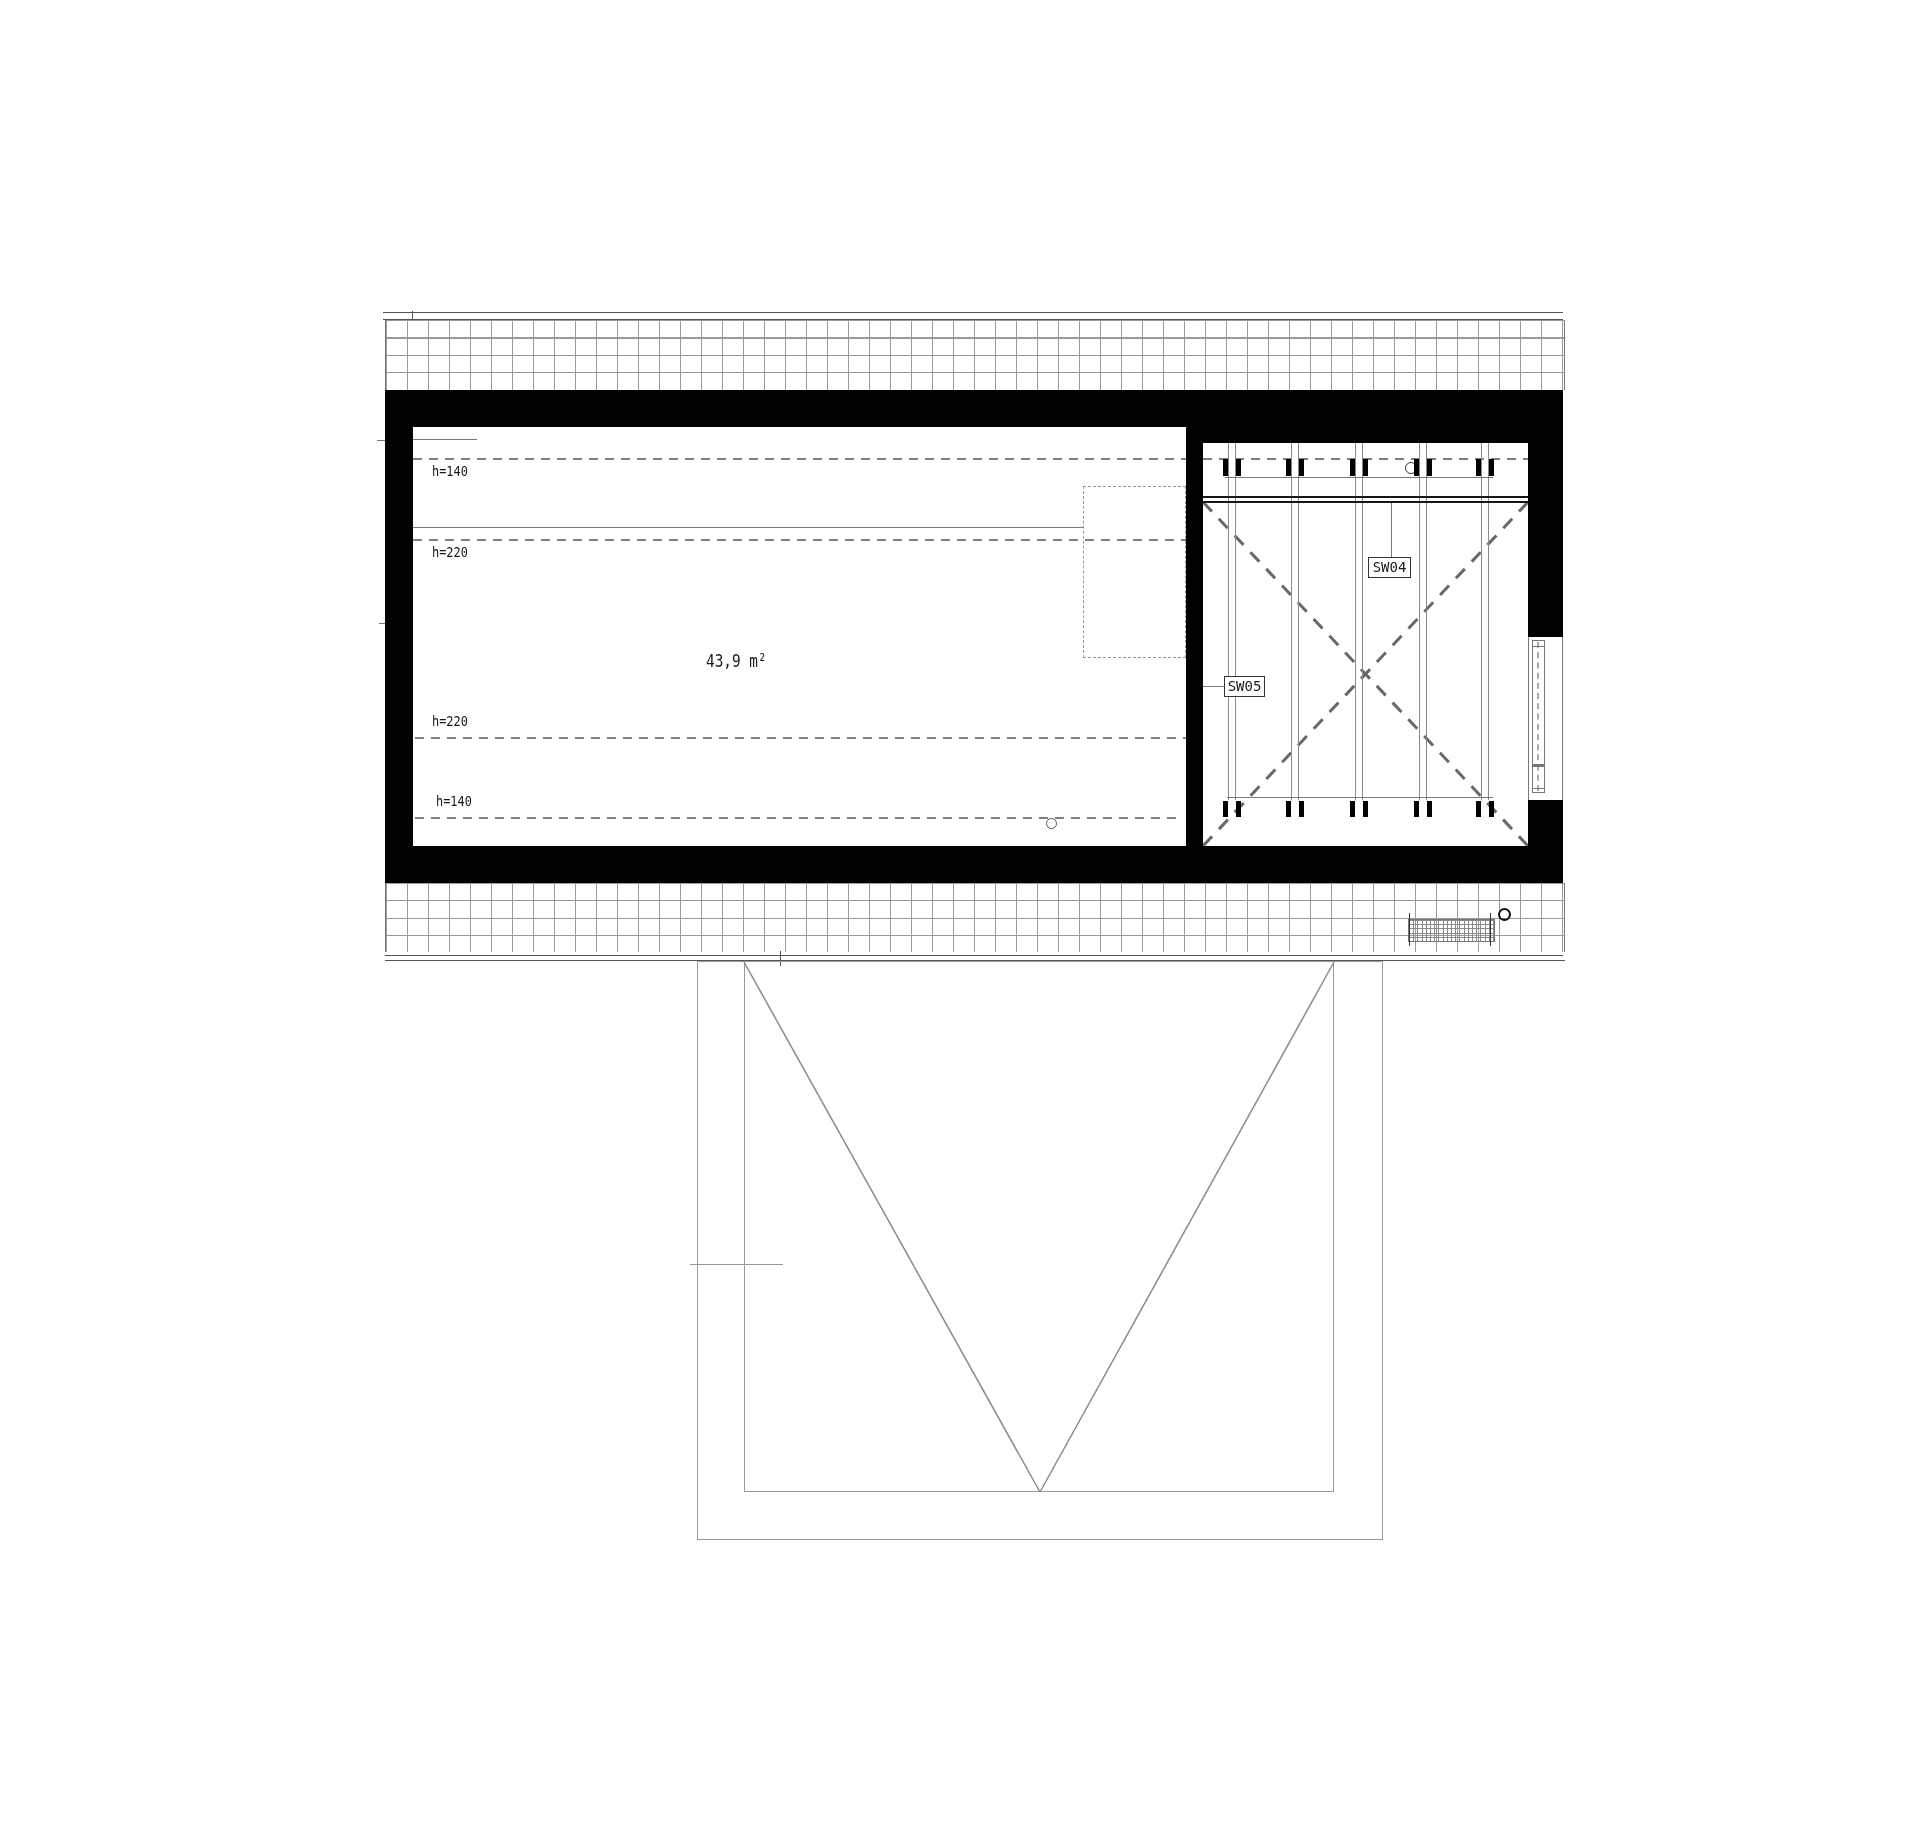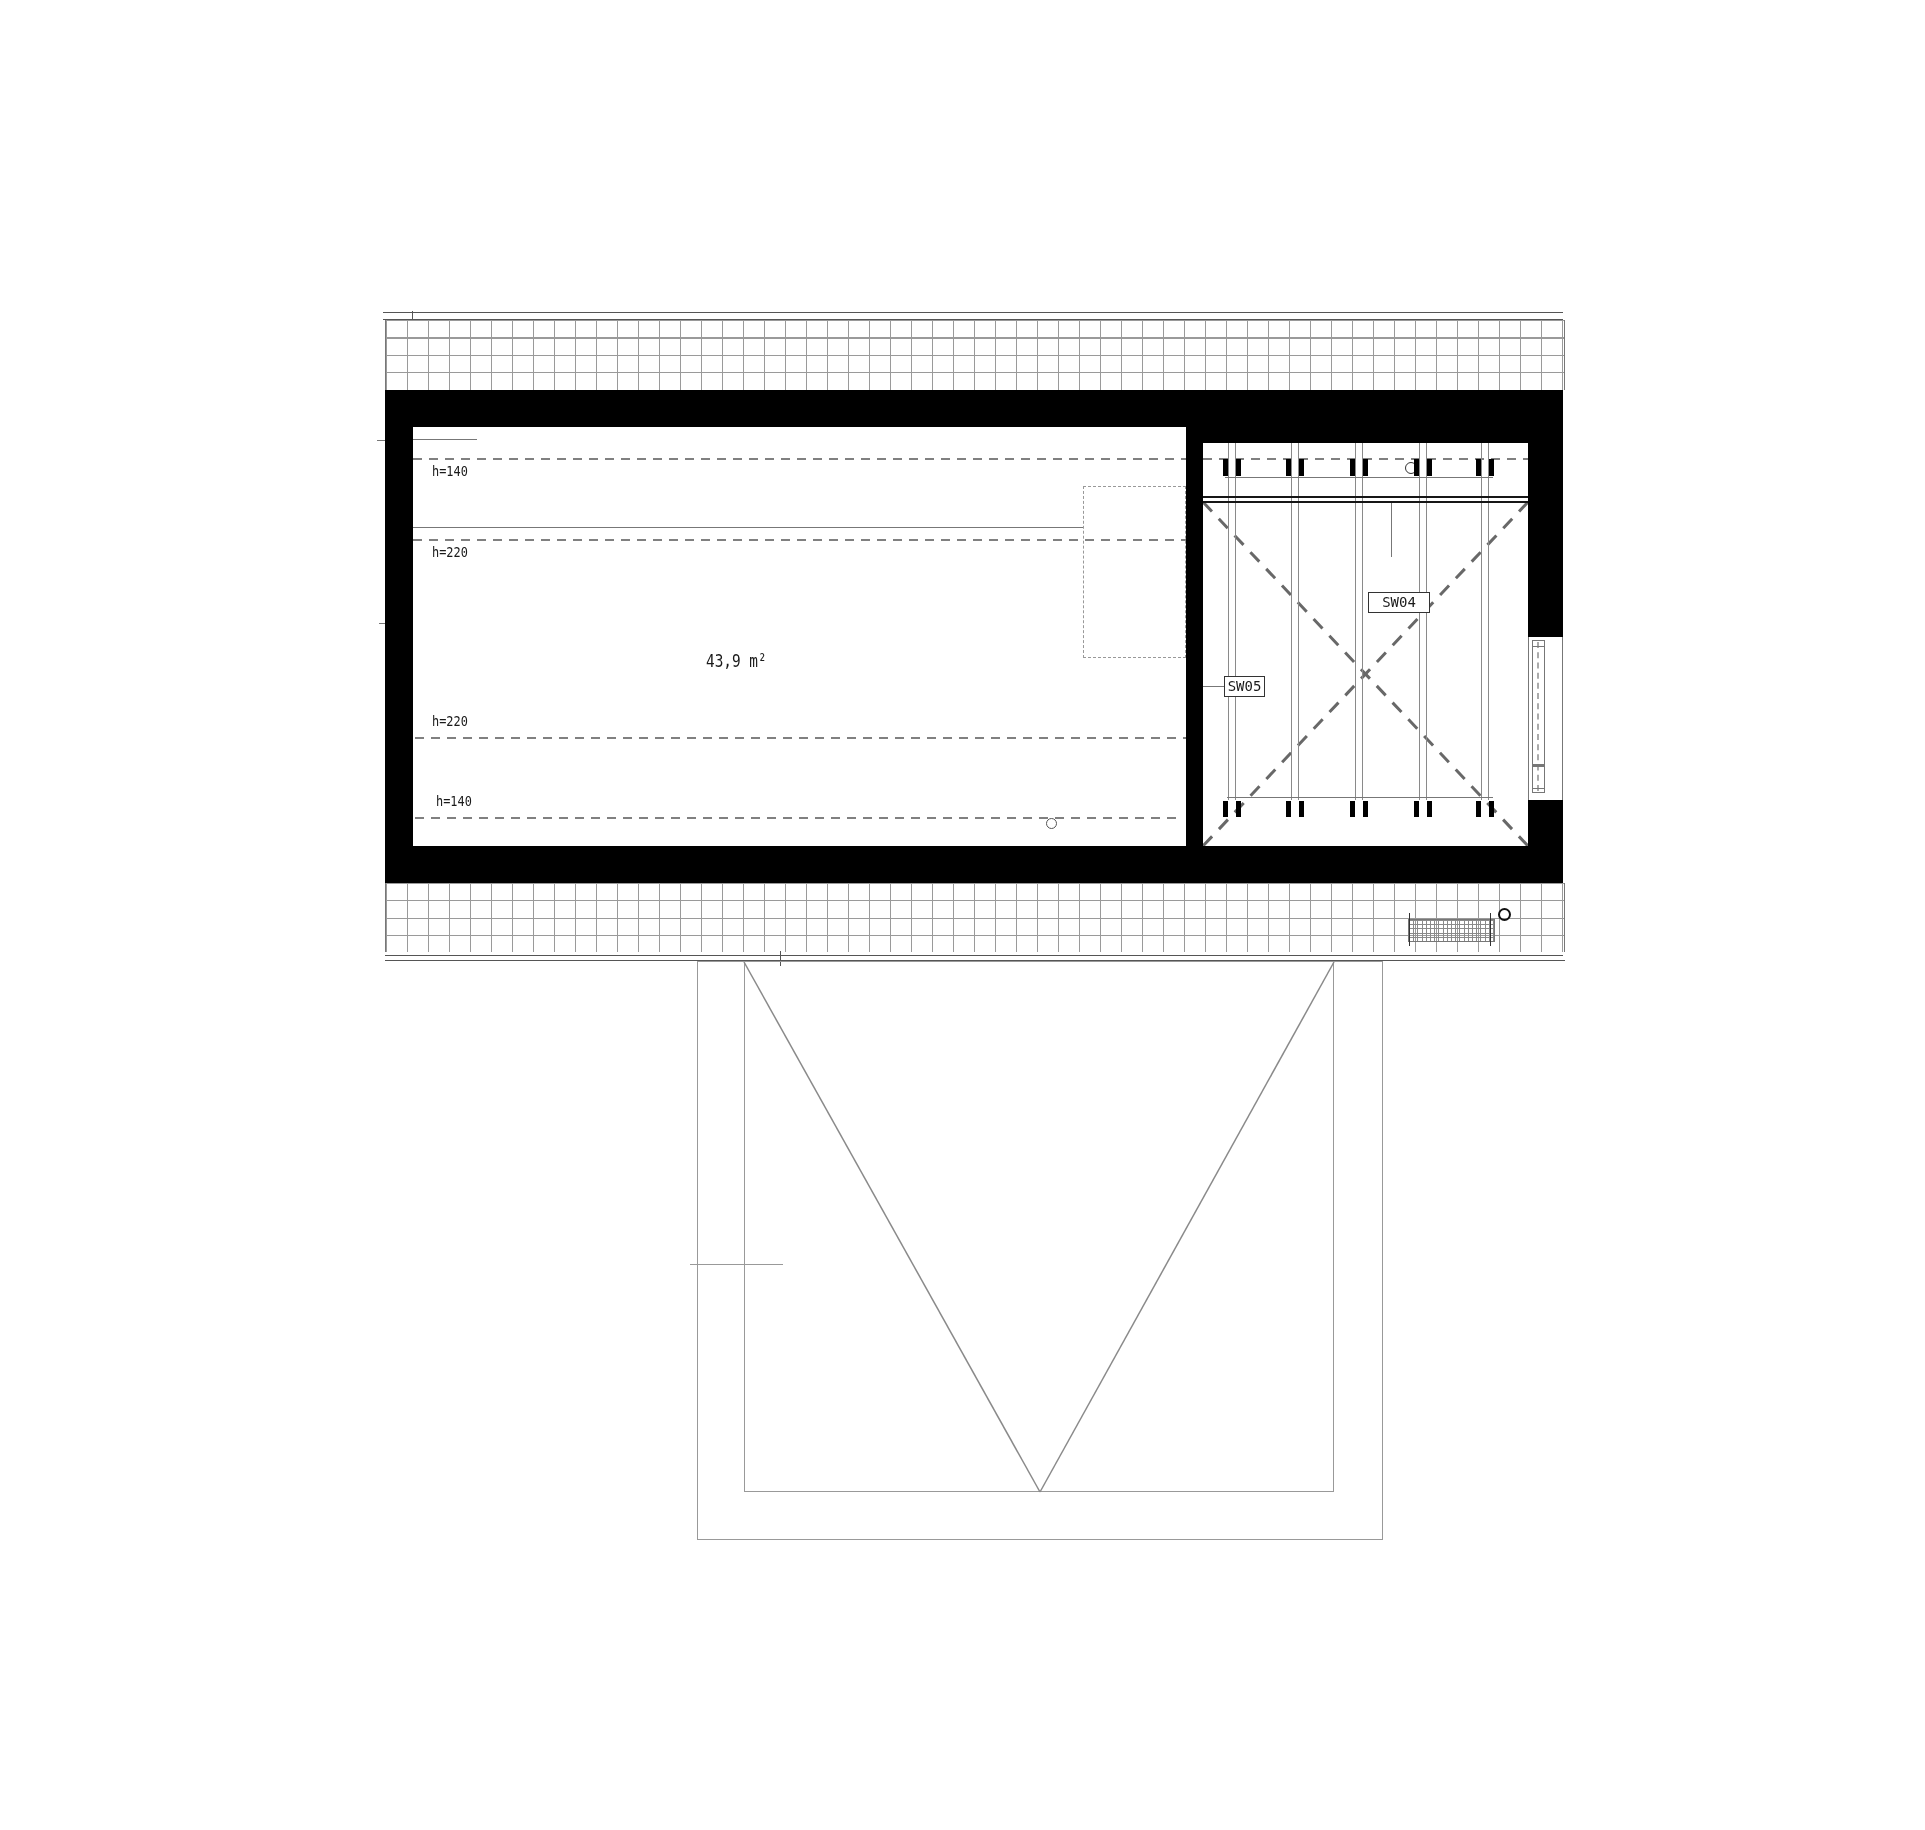--- a/index.html
+++ b/index.html
@@ -126,16 +126,16 @@
   <div class="a vline" style="left:1391px;top:503px;height:54px;"></div>
   <div class="a hline" style="left:1203px;top:686px;width:21px;"></div>
 
   <div class="a lbl" style="left:432px;top:463px;">h=140</div>
   <div class="a lbl" style="left:432px;top:544px;">h=220</div>
   <div class="a lbl" style="left:432px;top:713px;">h=220</div>
   <div class="a lbl" style="left:436px;top:793px;">h=140</div>
 
   <div class="a arealbl" style="left:706px;top:650px;">43,9 m²</div>
 
-  <div class="a boxlbl" style="left:1368px;top:557px;width:62px;height:21px;margin-top:35px;">SW04</div>
+  <div class="a boxlbl" style="left:1368px;top:557px;width:43px;height:21px;">SW04</div>
   <div class="a boxlbl" style="left:1224px;top:676px;width:41px;height:21px;">SW05</div>
 
 </div>
 
 </body></html>

